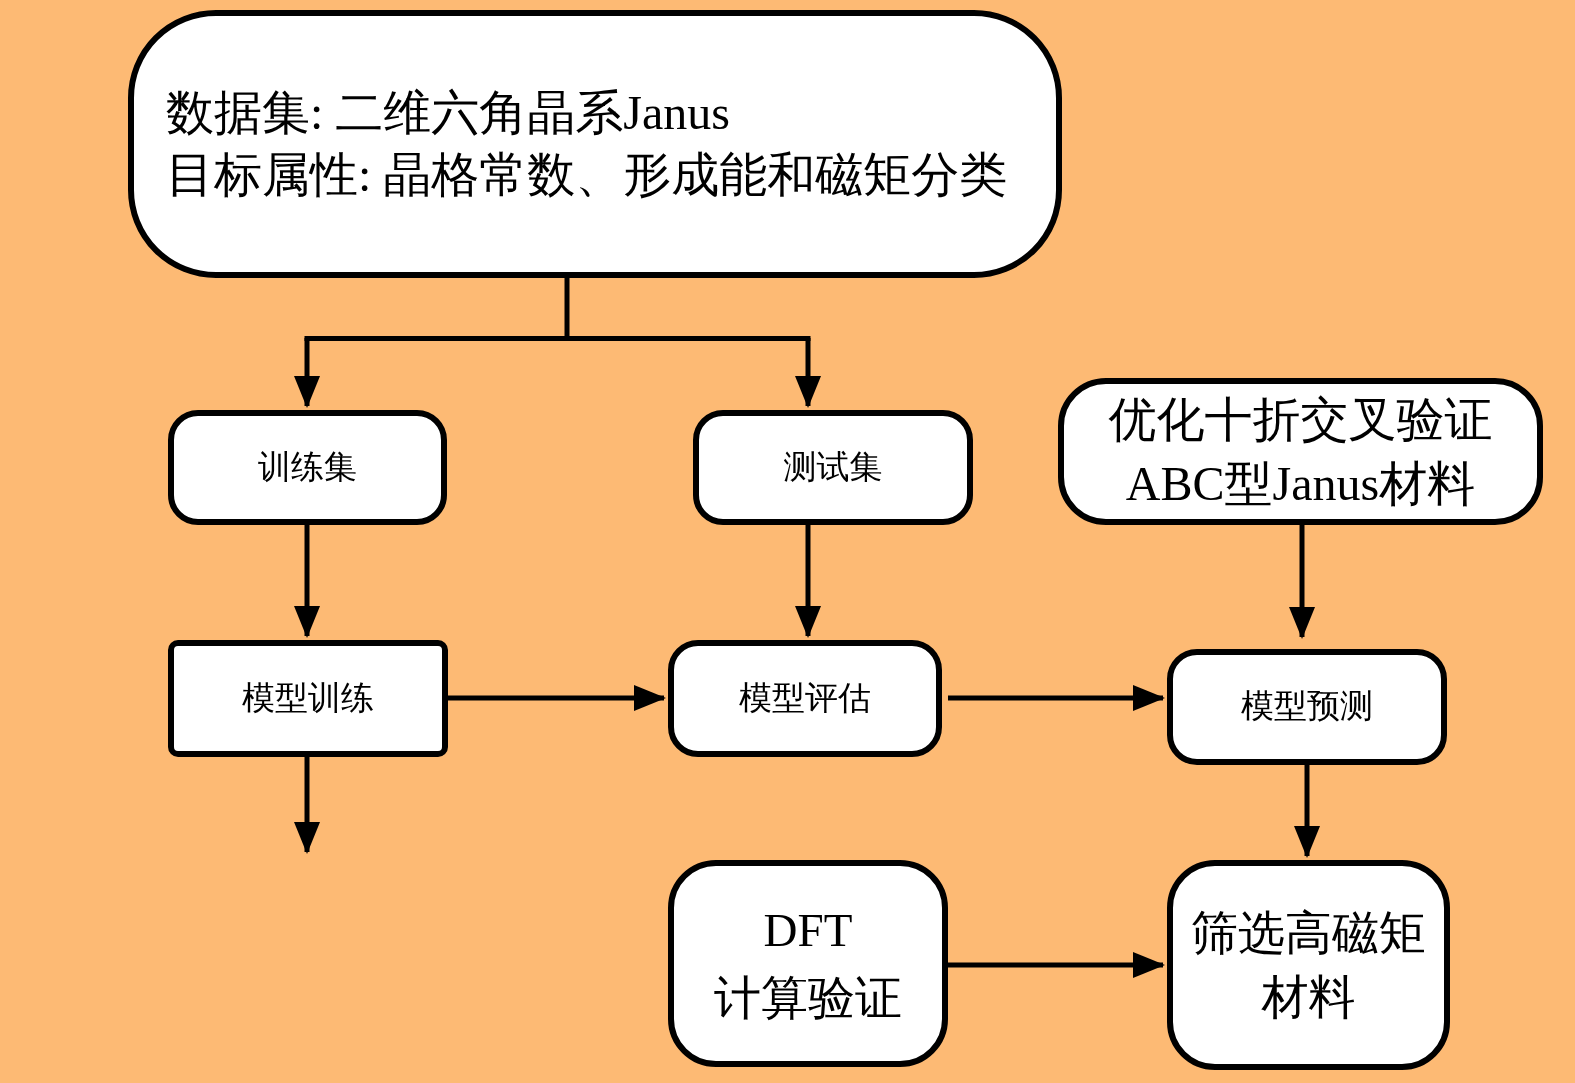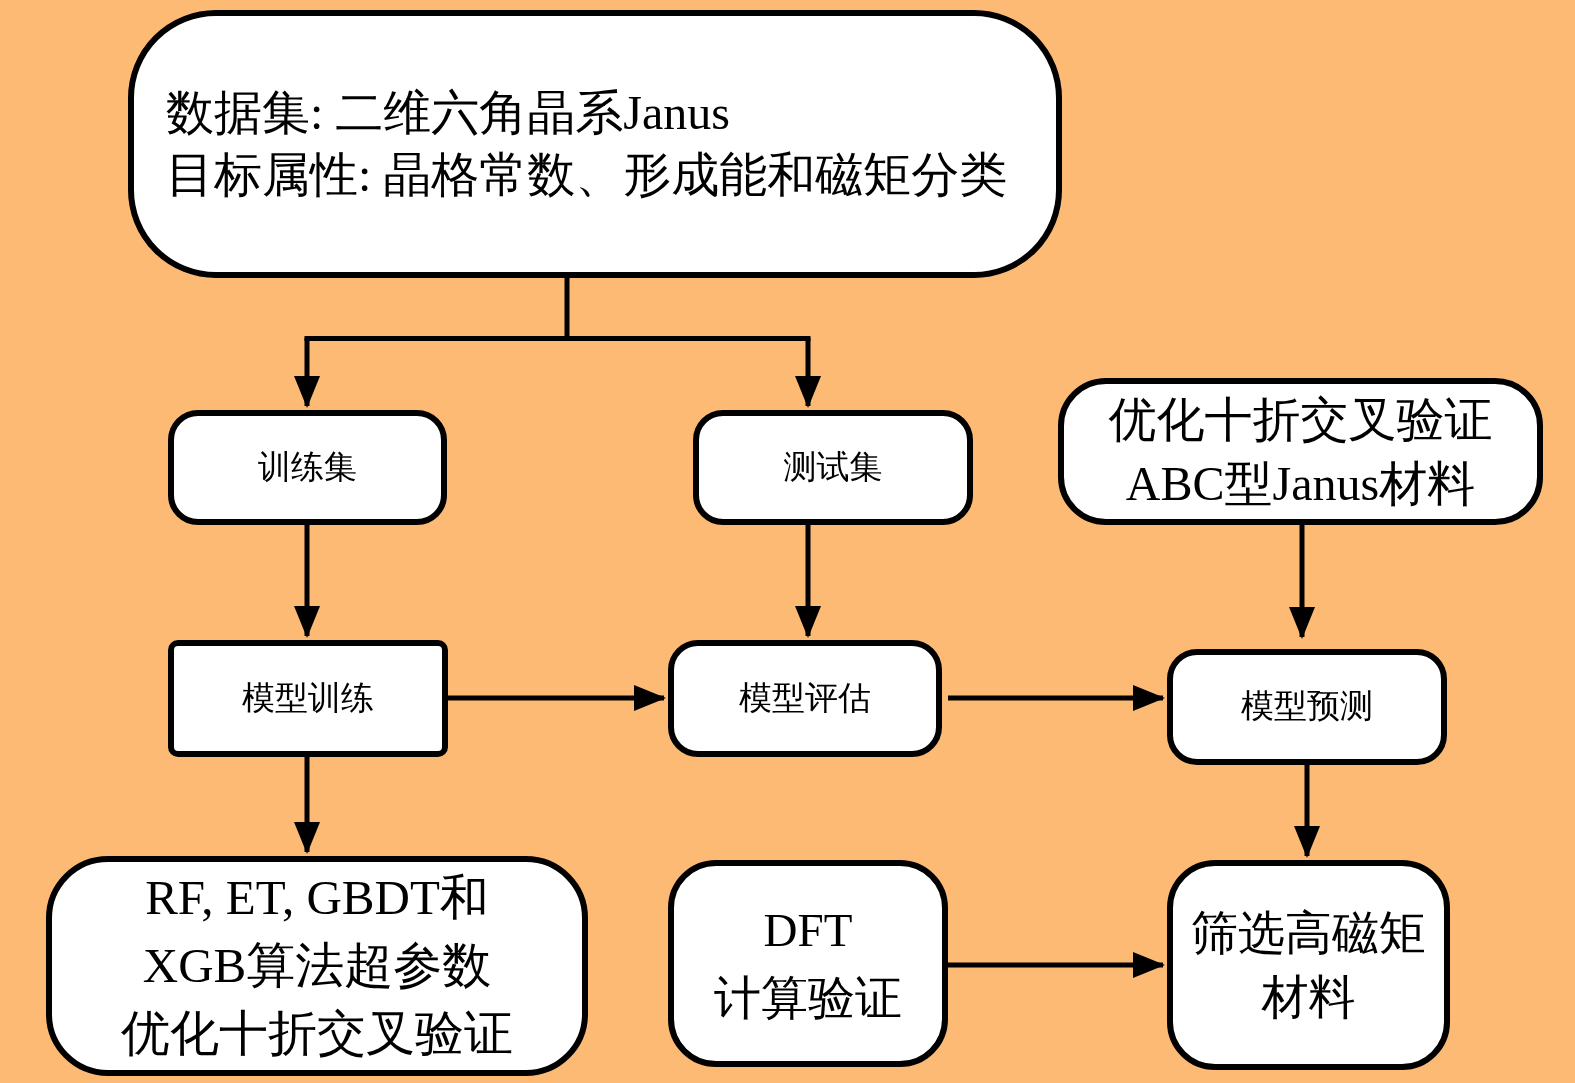--- a/index.html
+++ b/index.html
@@ -124,25 +124,20 @@
   </div>
 
   <div class="node node-small node-model-evaluation">
     <div class="line">模型评估</div>
   </div>
 
   <div class="node node-small node-model-prediction">
     <div class="line">模型预测</div>
   </div>
 
-  <div class="node node-hyperopt">
-    <div class="line">RF, ET, GBDT和</div>
-    <div class="line">XGB算法超参数</div>
-    <div class="line">优化十折交叉验证</div>
-  </div>
 
   <div class="node node-dft">
     <div class="line">DFT</div>
     <div class="line">计算验证</div>
   </div>
 
   <div class="node node-screening">
     <div class="line">筛选高磁矩</div>
     <div class="line">材料</div>
   </div>

